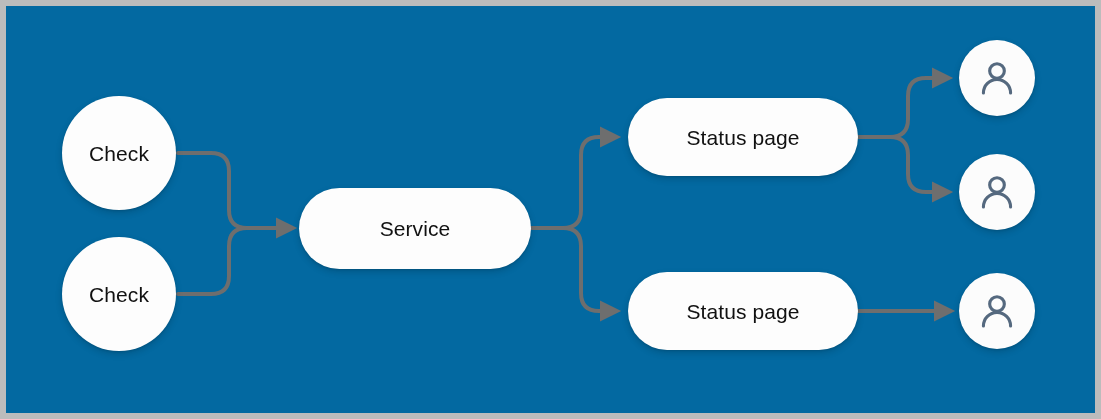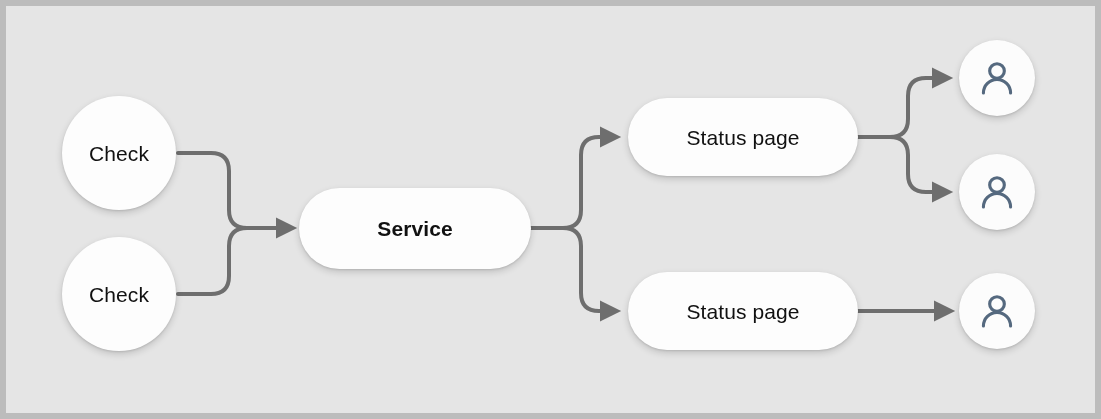--- a/index.html
+++ b/index.html
@@ -9,21 +9,21 @@
   }
   body {
     font-family: "Liberation Sans", sans-serif;
   }
   .frame {
     position: relative;
     width: 1101px;
     height: 419px;
     box-sizing: border-box;
     border: 6px solid #bcbcbc;
-    background: #e5e5e5;
+    background: #0369a1;
     overflow: hidden;
   }
   .canvas {
     position: absolute;
     inset: 0;
   }
   .edges {
     position: absolute;
     left: 0;
     top: 0;
@@ -47,21 +47,21 @@
     border-radius: 44px;
   }
   .node-label {
     color: #111111;
     font-size: 21px;
     line-height: 1;
     letter-spacing: 0.1px;
     white-space: nowrap;
   }
   .node-label.bold {
-    font-weight: bold;
+    font-weight: normal;
   }
   .avatar {
     position: absolute;
     background: #fcfcfc;
     border-radius: 50%;
     box-shadow: 0 3px 7px rgba(0,0,0,0.16), 0 1px 2px rgba(0,0,0,0.10);
     display: flex;
     align-items: center;
     justify-content: center;
   }

